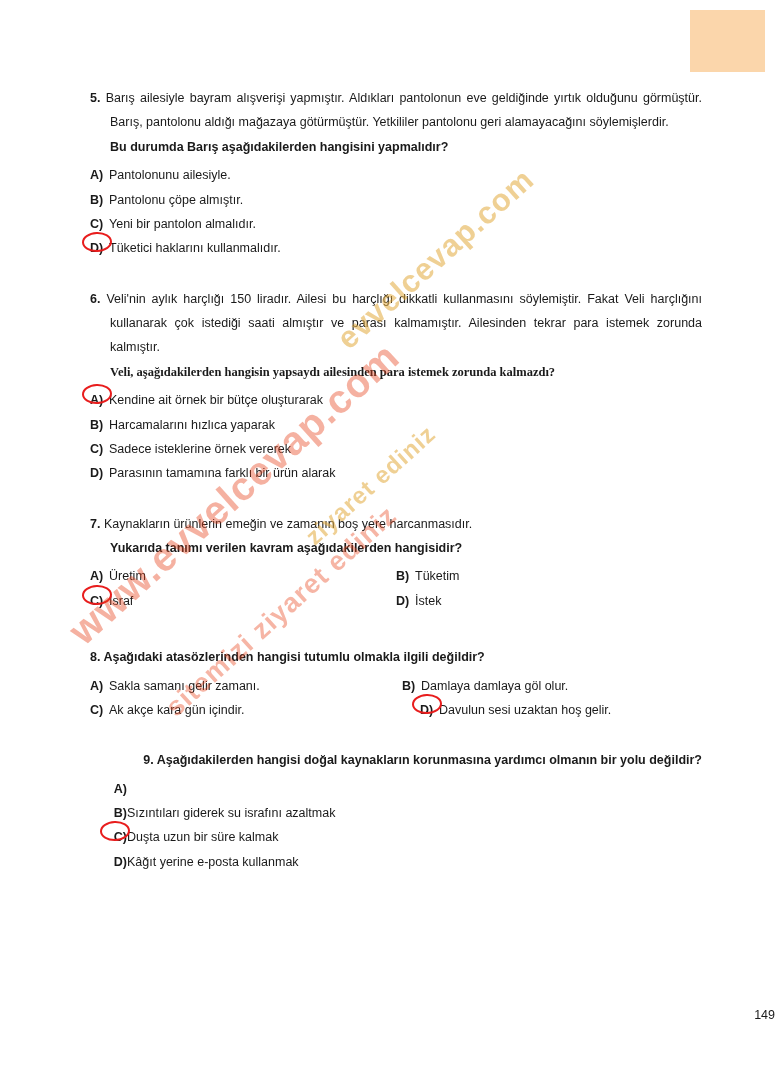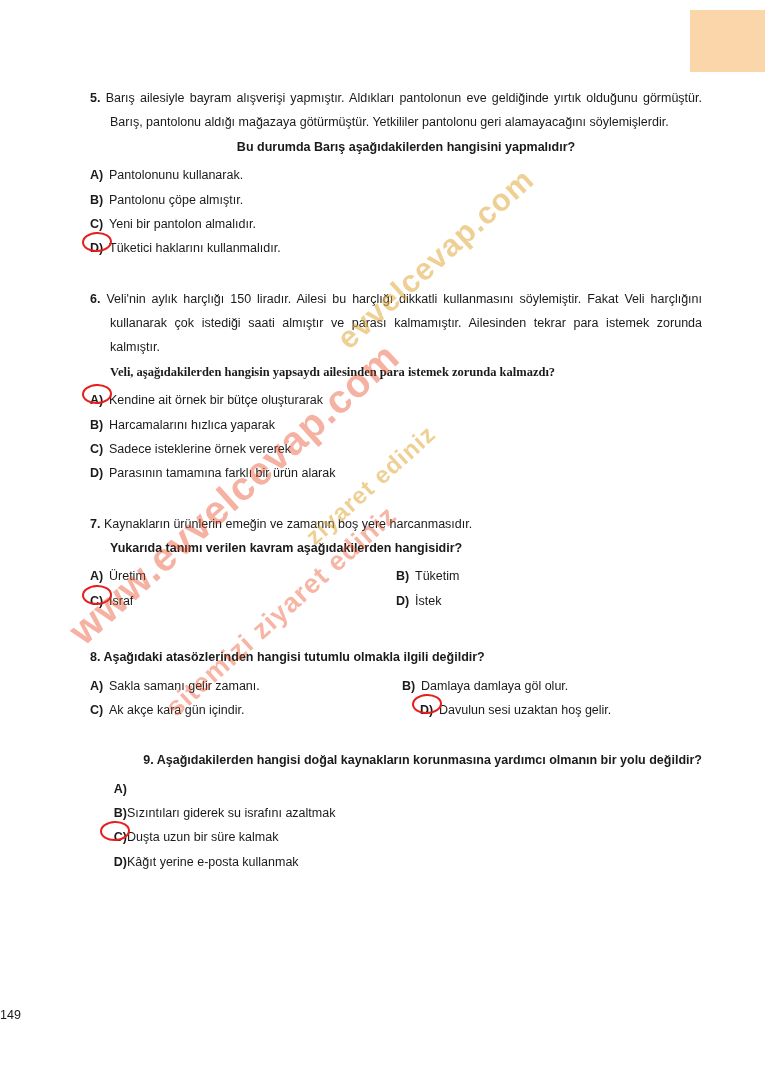--- a/index.html
+++ b/index.html
@@ -104,24 +104,24 @@
     border-radius: 50% / 50%;
     box-sizing: border-box;
     transform: rotate(-2deg);
     pointer-events: none;
   }
   .opt-indent {
     padding-left: 18px;
   }
   .page-number {
     position: absolute;
-    left: 0;
+    left: 16px;
     right: 0;
     top: 1008px;
-    text-align: left;
+    text-align: right;
     font-size: 12.5px;
     color: #1a1a1a;
   }
   
   .wm {
     position: absolute;
     pointer-events: none;
     font-weight: bold;
     white-space: nowrap;
   }
@@ -169,25 +169,25 @@
 
   <div class="corner-tab"></div>
 
   <div class="content">
 
     <div class="q-block">
       <div class="q-stem q-stem-indent">
         <span class="q-num">5.</span>
         <span>Barış ailesiyle bayram alışverişi yapmıştır. Aldıkları pantolonun eve geldiğinde yırtık olduğunu görmüştür. Barış, pantolonu aldığı mağazaya götürmüştür. Yetkililer pantolonu geri alamayacağını söylemişlerdir.</span>
       </div>
-      <div class="q-prompt" style="padding-left:20px;text-indent:0;text-align:center;">Bu durumda Barış aşağıdakilerden hangisini yapmalıdır?</div>
+      <div class="q-prompt" style="padding-left:20px;text-indent:0;">Bu durumda Barış aşağıdakilerden hangisini yapmalıdır?</div>
       <div class="opts">
         <div class="opt">
           <span class="lbl">A)</span>
-          <span class="txt">Pantolonunu kullanarak.</span>
+          <span class="txt">Pantolonunu ailesiyle.</span>
         </div>
         <div class="opt">
           <span class="lbl">B)</span>
           <span class="txt">Pantolonu çöpe almıştır.</span>
         </div>
         <div class="opt">
           <span class="lbl">C)</span>
           <span class="txt">Yeni bir pantolon almalıdır.</span>
         </div>
         <div class="opt">

